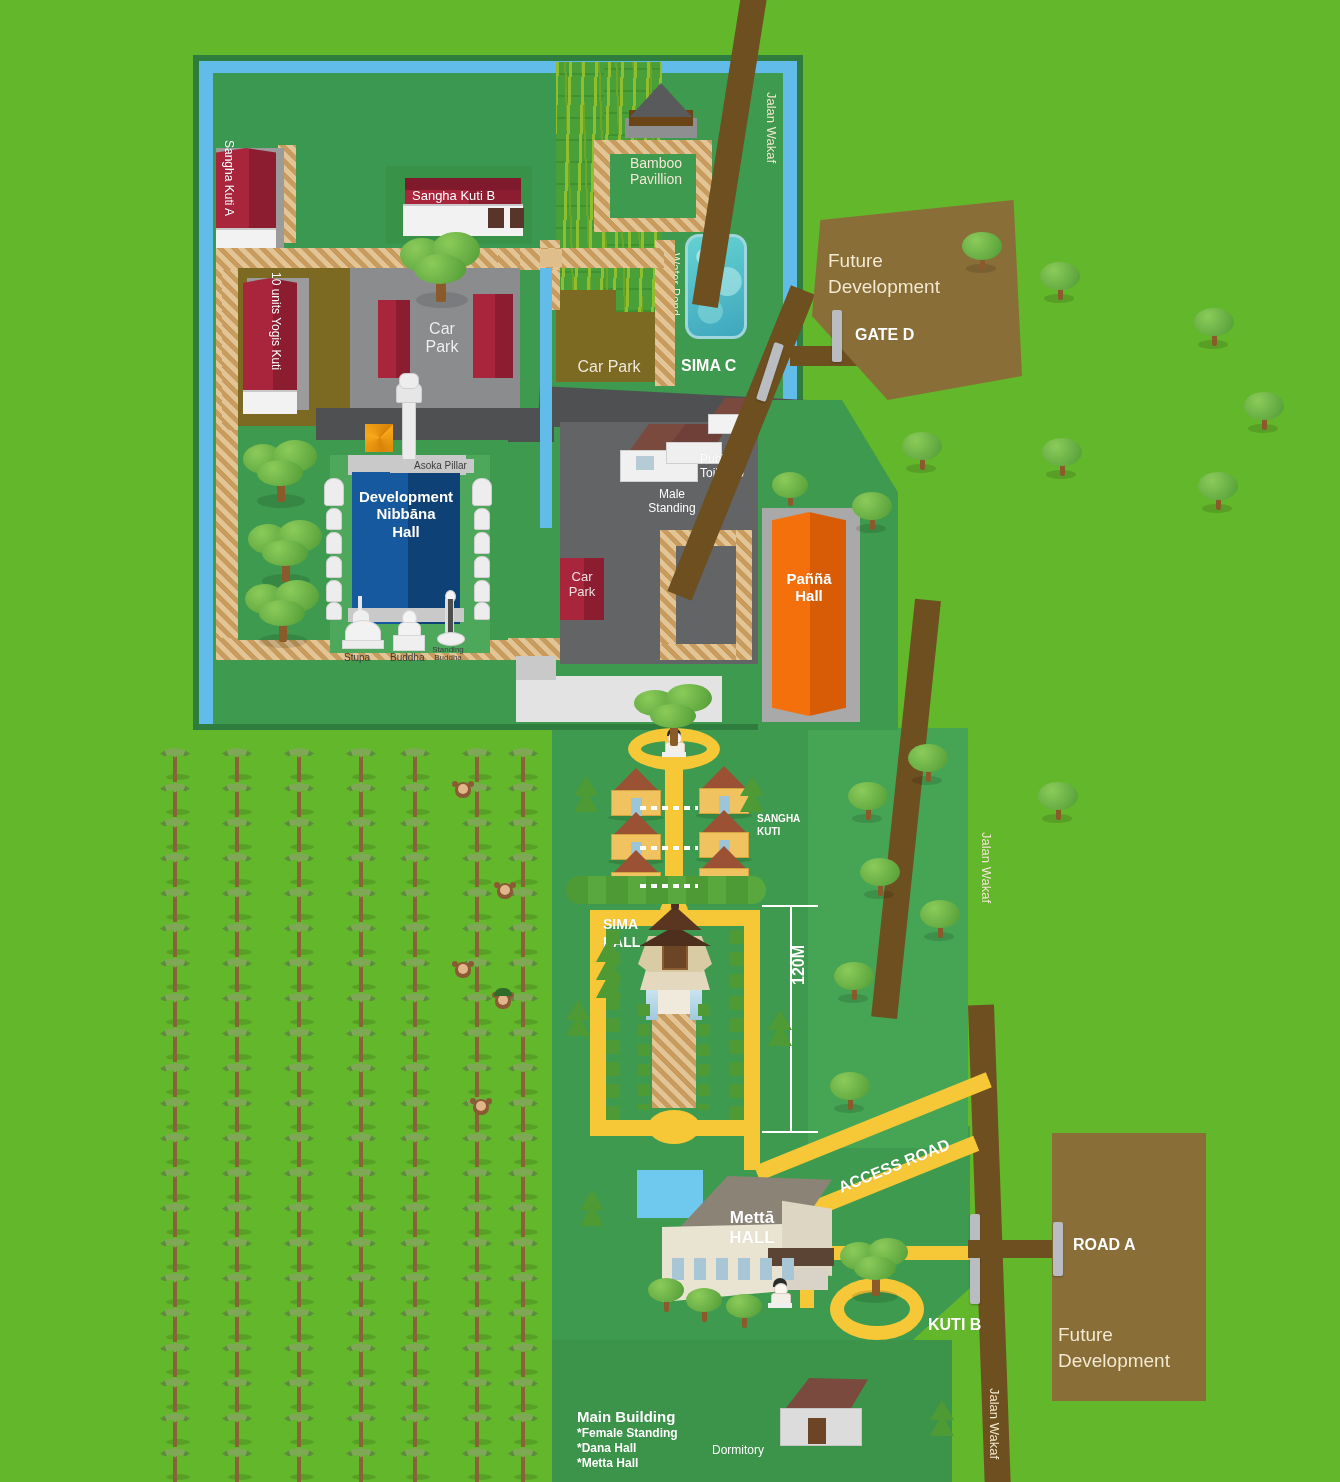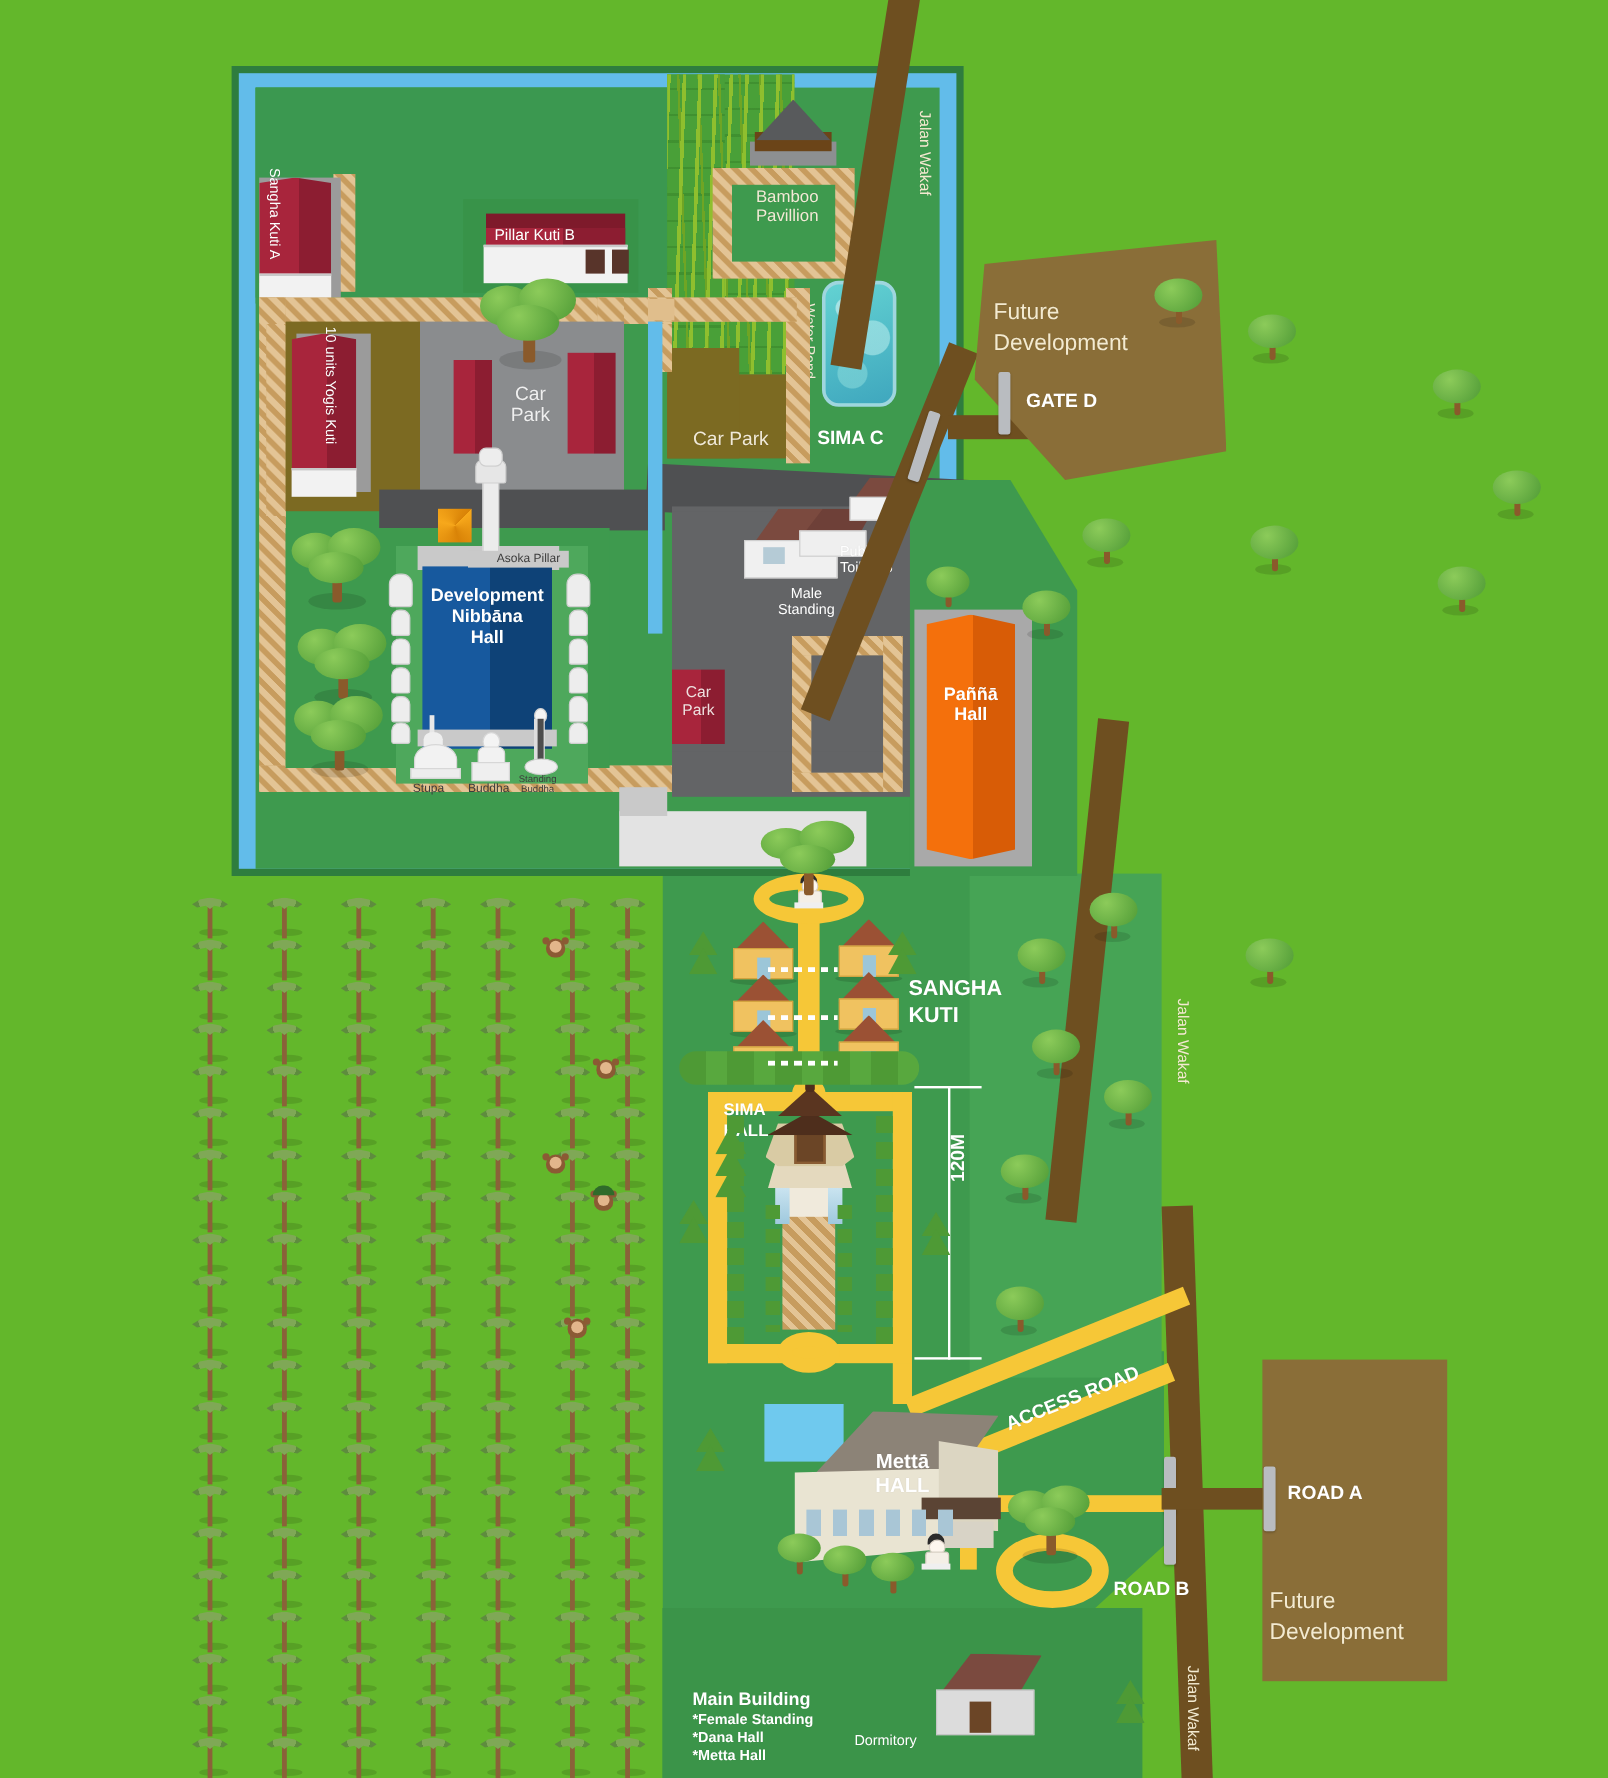--- a/index.html
+++ b/index.html
@@ -164,21 +164,21 @@
   <div class="lbl" style="left:235px;top:140px;font-size:12px;">
      <span class="rot90 abs" style="left:0;top:0;">Sangha Kuti A</span>
   </div>
 
   <div class="abs" style="left:386px;top:166px;width:146px;height:78px;background:#389349;"></div>
   <div class="abs roof-red" style="left:405px;top:178px;width:116px;height:26px;"></div>
   <div class="abs bldg-red" style="left:405px;top:190px;width:116px;height:16px;"></div>
   <div class="abs bldg-base" style="left:403px;top:204px;width:120px;height:30px;"></div>
   <div class="abs" style="left:488px;top:208px;width:16px;height:20px;background:#58342a;"></div>
   <div class="abs" style="left:510px;top:208px;width:14px;height:20px;background:#58342a;"></div>
-  <div class="lbl" style="left:412px;top:189px;font-size:13px;">Pillar Kuti B</div>
+  <div class="lbl" style="left:412px;top:189px;font-size:13px;">Sangha Kuti B</div>
 
   <div class="abs paver" style="left:216px;top:248px;width:344px;height:22px;"></div>
   <div class="abs paver" style="left:216px;top:248px;width:22px;height:412px;"></div>
   <div class="abs paver" style="left:216px;top:638px;width:344px;height:22px;"></div>
   <div class="abs paver" style="left:498px;top:248px;width:22px;height:160px;"></div>
   <div class="abs paver" style="left:540px;top:248px;width:124px;height:20px;"></div>
   <div class="abs" style="left:540px;top:249px;width:22px;height:18px;background:#E0BE8C;"></div>
 
   <div class="abs paver" style="left:222px;top:270px;width:16px;height:160px;"></div>
   <div class="abs carpark-soil" style="left:238px;top:268px;width:112px;height:158px;"></div>
@@ -408,21 +408,21 @@
       <div class="kwall"></div>
       <div class="kdoor"></div>
     </div>
   <div class="kuti" style="left:692px;top:846px;">
     <div class="kshadow"></div>
       <div class="kroof"></div>
       <div class="kwall"></div>
       <div class="kdoor"></div>
     </div>
 
-  <div class="lbl bold" style="left:757px;top:812px;font-size:18px;line-height:1.3;">SANGHA
+  <div class="lbl bold" style="left:757px;top:812px;font-size:10px;line-height:1.3;">SANGHA
 KUTI</div>
 
   <div class="abs" style="left:652px;top:1000px;width:44px;height:108px;background:repeating-linear-gradient(45deg,#C79C5E 0 5px,#E3C495 5px 10px);"></div>
   <div class="abs" style="left:655px;top:988px;width:38px;height:26px;background:#F0EADC;"></div>
   <div class="abs" style="left:646px;top:986px;width:12px;height:34px;background:linear-gradient(#CFE7F2,#9FC9DE);"></div>
   <div class="abs" style="left:690px;top:986px;width:12px;height:34px;background:linear-gradient(#CFE7F2,#9FC9DE);"></div>
   <div class="abs" style="left:640px;top:966px;width:70px;height:24px;background:#E4D9BE;
               clip-path:polygon(10% 0,90% 0,100% 100%,0 100%);"></div>
   <div class="abs" style="left:638px;top:936px;width:74px;height:36px;background:#D9CBA4;
               clip-path:polygon(14% 0,86% 0,100% 78%,86% 100%,14% 100%,0 78%);"></div>
@@ -483,21 +483,21 @@
   <div class="lbl bold" style="left:577px;top:1457px;font-size:12px;">*Metta Hall</div>
 
   <div class="abs" style="left:770px;top:1378px;width:98px;height:38px;background:#7B4A3F;
               clip-path:polygon(10% 100%,40% 0,100% 4%,78% 100%);"></div>
   <div class="abs" style="left:780px;top:1408px;width:82px;height:38px;background:#DCDCDC;border:1px solid #c5c5c5;box-sizing:border-box;"></div>
   <div class="abs" style="left:808px;top:1418px;width:18px;height:26px;background:#6B4526;"></div>
   <div class="lbl" style="left:712px;top:1444px;font-size:12px;">Dormitory</div>
 
   <div class="gate-bar abs" style="left:970px;top:1214px;width:10px;height:48px;"></div>
   <div class="gate-bar abs" style="left:970px;top:1256px;width:10px;height:48px;"></div>
-  <div class="lbl bold" style="left:928px;top:1316px;font-size:16px;">ROAD B</div>
+  <div class="lbl bold" style="left:928px;top:1316px;font-size:16px;">KUTI B</div>
 
   <div class="abs roadbrown" style="left:968px;top:1240px;width:106px;height:18px;"></div>
   <div class="abs future" style="left:1052px;top:1133px;width:154px;height:268px;"></div>
   <div class="gate-bar abs" style="left:1053px;top:1222px;width:10px;height:54px;"></div>
   <div class="lbl bold" style="left:1073px;top:1236px;font-size:16px;">ROAD A</div>
   <div class="lbl cream" style="left:1058px;top:1322px;font-size:19px;line-height:1.35;">Future
 Development</div>
 
   <div class="tree" style="left:960px;top:230px;width:44px;height:46px;">
     <div class="sh" style="left:6px;top:34px;width:30px;height:9px;"></div>

